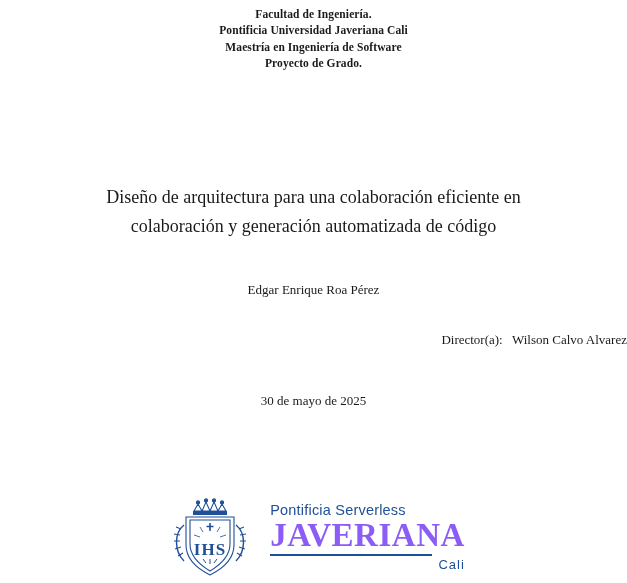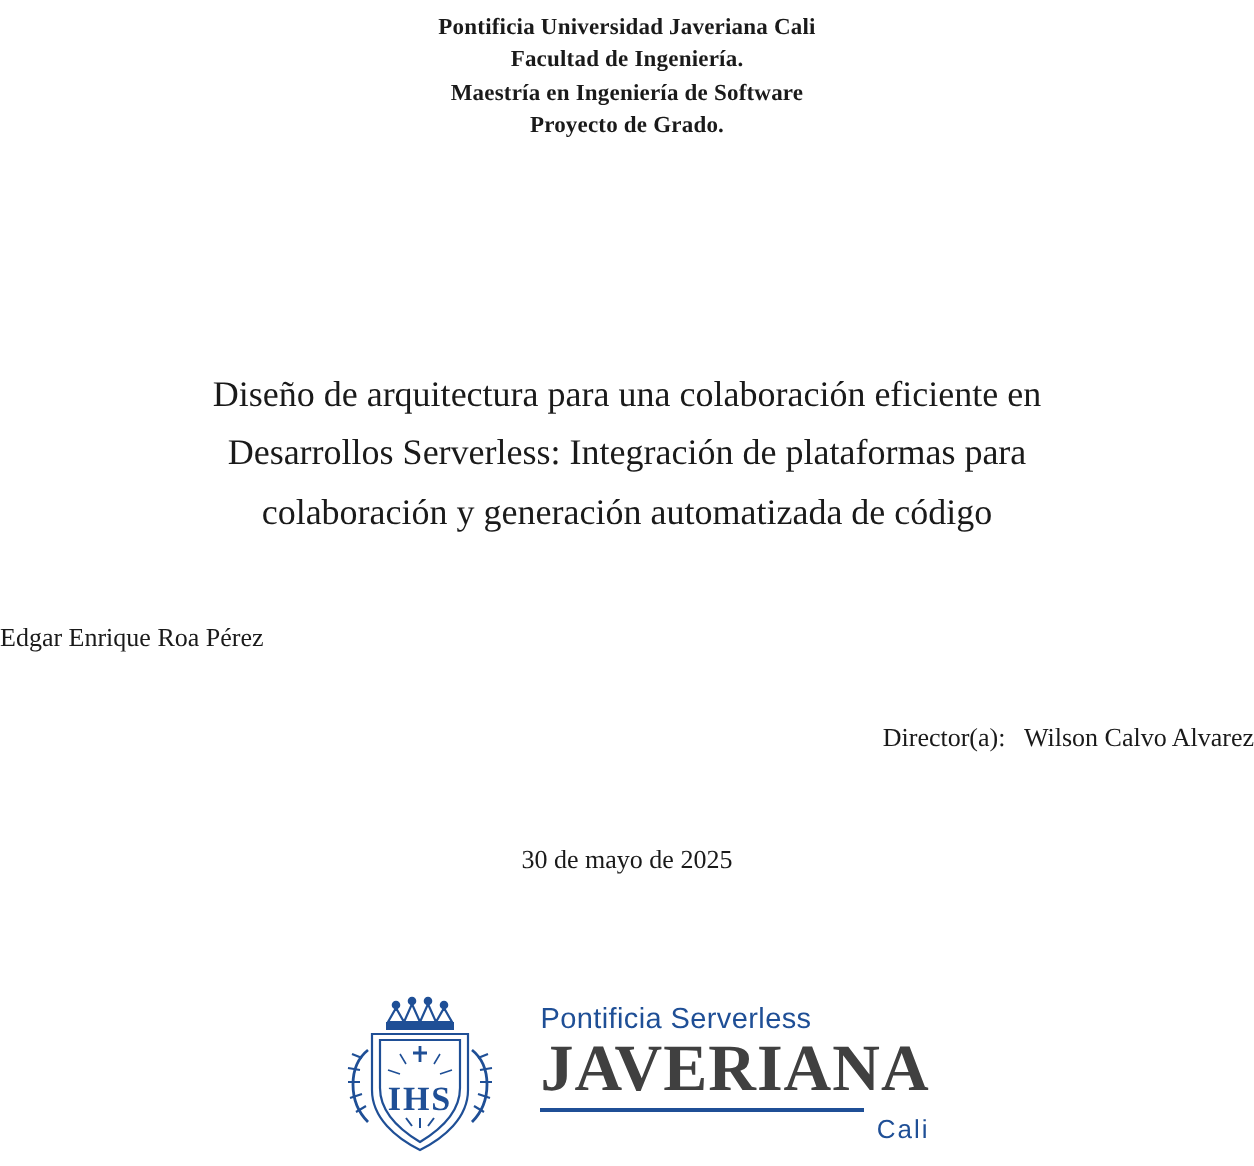--- a/index.html
+++ b/index.html
@@ -42,21 +42,21 @@
     line-height: 1.62;
     padding: 0 60px;
   }
   .title .line {
     display: block;
   }
 
   
   .author {
     margin-top: 40px;
-    text-align: left;
+    text-align: center;
     font-size: 13px;
   }
 
   
   .director {
     margin-top: 34px;
     text-align: right;
     font-size: 13px;
   }
   .director .label {
@@ -100,21 +100,21 @@
     font-family: "Liberation Sans", sans-serif;
     font-size: 14.5px;
     color: #1f4f96;
     letter-spacing: 0.2px;
     margin-bottom: 1px;
   }
   .wordmark .javeriana {
     font-family: "Liberation Serif", serif;
     font-size: 33px;
     font-weight: bold;
-    color: #404040;
+    color: #8b5cf6;
     letter-spacing: 0.5px;
     line-height: 1.04;
   }
   .wordmark .rule {
     width: 162px;
     height: 2px;
     background: #1f4f96;
     margin-top: 2px;
   }
   .wordmark .cali {
@@ -125,29 +125,28 @@
     margin-top: 2px;
     letter-spacing: 1px;
   }
 </style>
 </head>
 <body>
 
 <div class="page">
 
   <div class="header">
+    <span class="line">Facultad de Ingeniería.</span>
     <span class="line">Pontificia Universidad Javeriana Cali</span>
-    <span class="line">Facultad de Ingeniería.</span>
     <span class="line">Maestría en Ingeniería de Software</span>
     <span class="line">Proyecto de Grado.</span>
   </div>
 
   <div class="title">
     <span class="line">Diseño de arquitectura para una colaboración eficiente en</span>
-    <span class="line">Desarrollos Serverless: Integración de plataformas para</span>
     <span class="line">colaboración y generación automatizada de código</span>
   </div>
 
   <div class="author">Edgar Enrique Roa Pérez</div>
 
   <div class="director">
     <span class="label">Director(a):</span>
     <span class="value">Wilson Calvo Alvarez</span>
   </div>
 

